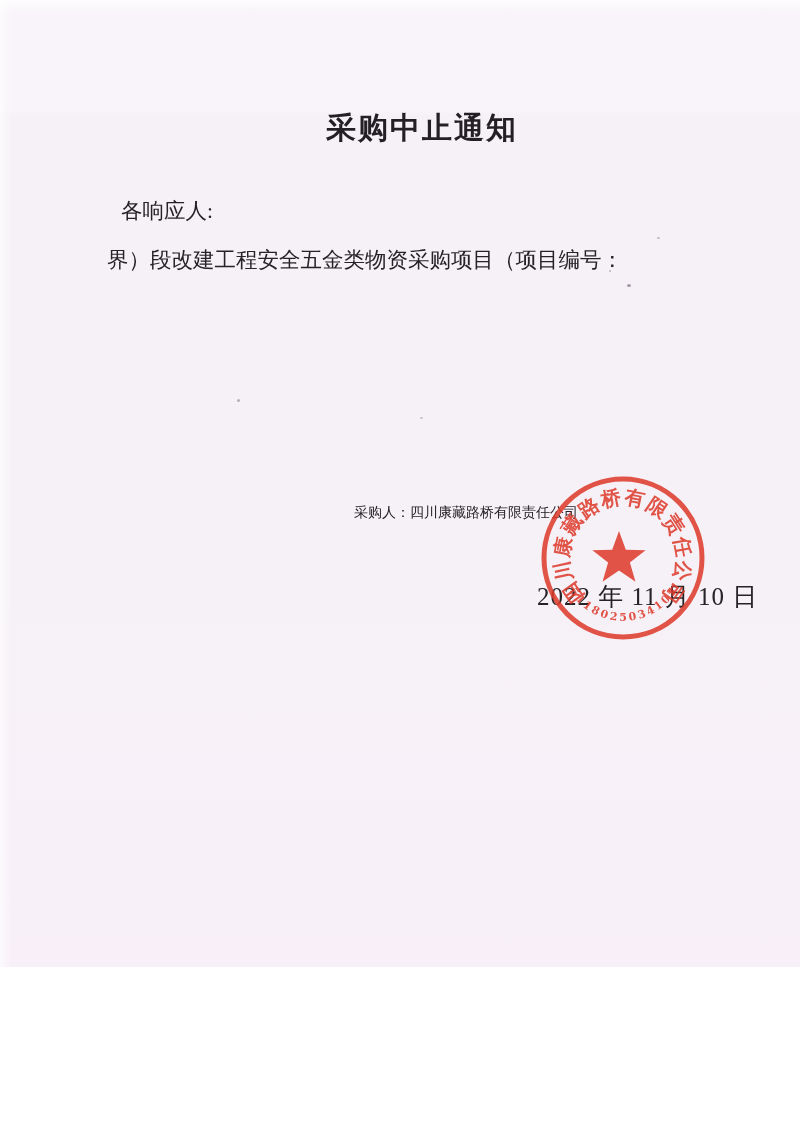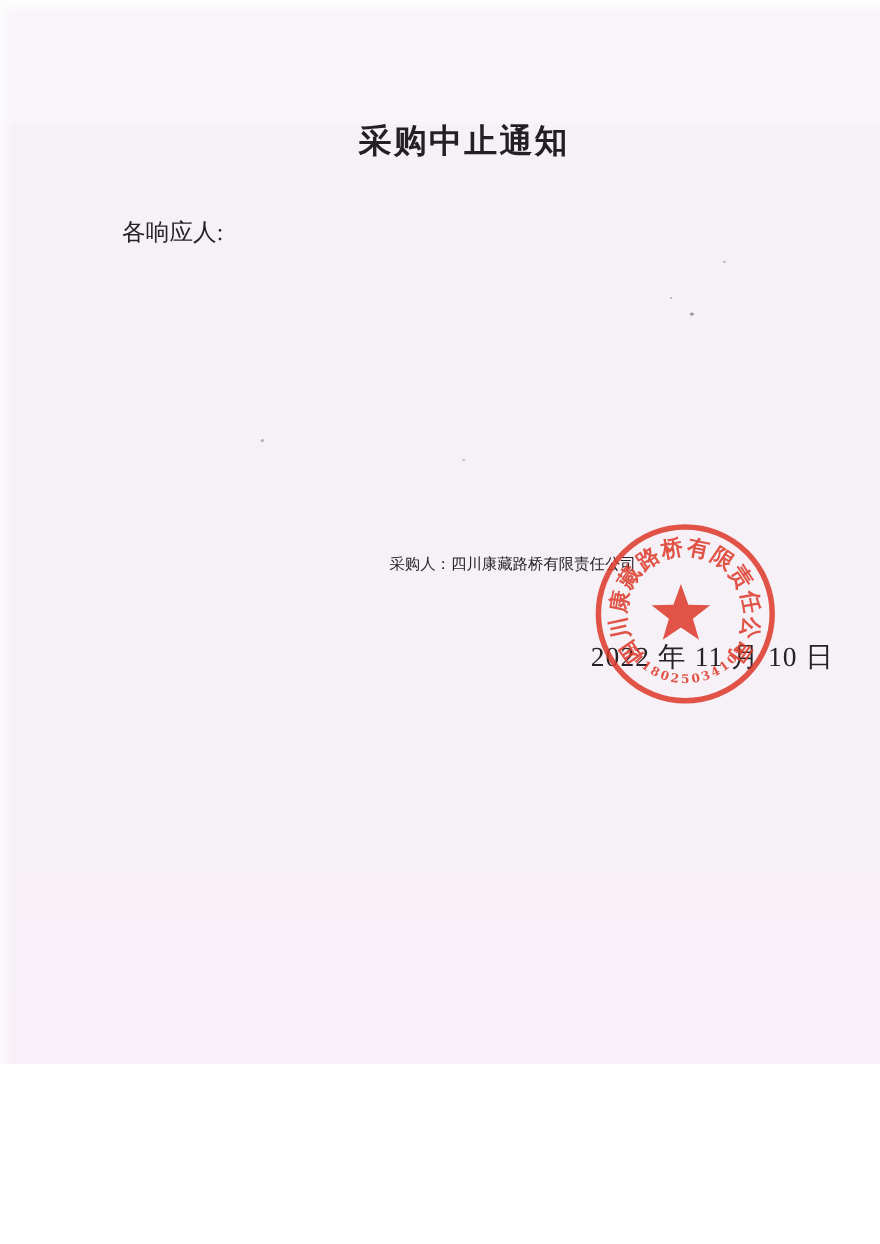--- a/index.html
+++ b/index.html
@@ -24,21 +24,21 @@
     position:absolute;
     left:44px;right:0;top:108px;
     text-align:center;
     font-size:30px;
     font-weight:bold;
     letter-spacing:2px;
     color:#241f24;
   }
   .salutation{
     position:absolute;
-    left:111px;top:196px;
+    left:121px;top:196px;
     font-size:21.5px;
   }
   .body-block{
     position:absolute;
     left:107px;top:238px;
     width:625px;
     font-size:21.5px;
     line-height:44px;
   }
   .body-line{white-space:nowrap;}
@@ -90,20 +90,21 @@
 </head>
 <body>
 
 <div class="paper">
 
   <div class="doc-title">采购中止通知</div>
 
   <div class="salutation">各响应人:</div>
 
   <div class="body-block">
+    <div class="body-line">界）段改建工程安全五金类物资采购项目（项目编号：</div>
   </div>
 
   <div class="signer-line">采购人：四川康藏路桥有限责任公司</div>
 
   <div class="date-line">2022 年 11 月 10 日</div>
 
   <svg class="stamp" viewBox="0 0 200 200" xmlns="http://www.w3.org/2000/svg">
     <g>
       <circle class="seal-colored" cx="100" cy="100" r="79" fill="none" stroke-width="5" stroke="#dd3a2a"></circle>
       <polygon class="seal-colored" transform="translate(-4,1)" points="100,72 106.8,90.7 126.6,91.3 110.9,103.6 116.5,122.7 100,111.5 83.5,122.7 89.1,103.6 73.4,91.3 93.2,90.7" fill="#dd3a2a"></polygon>

